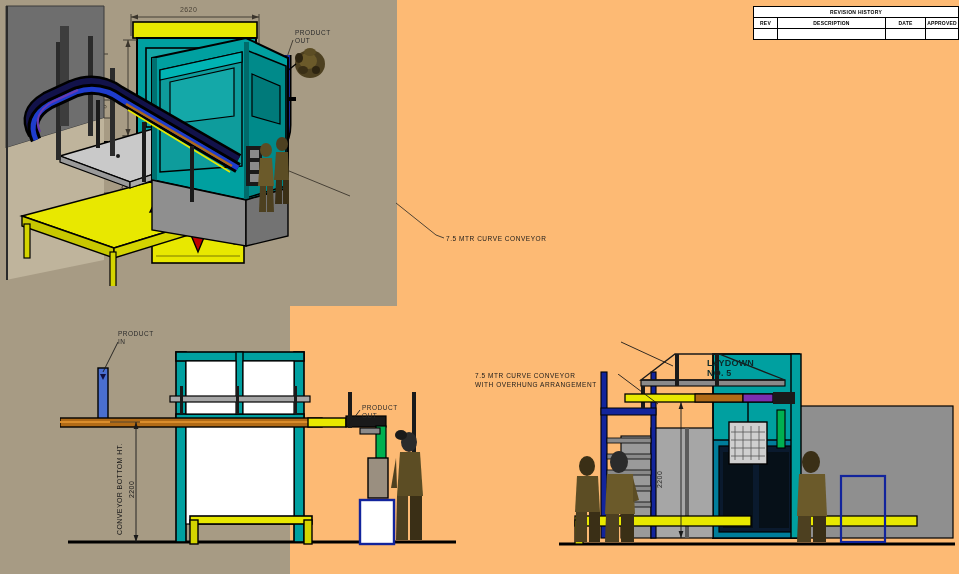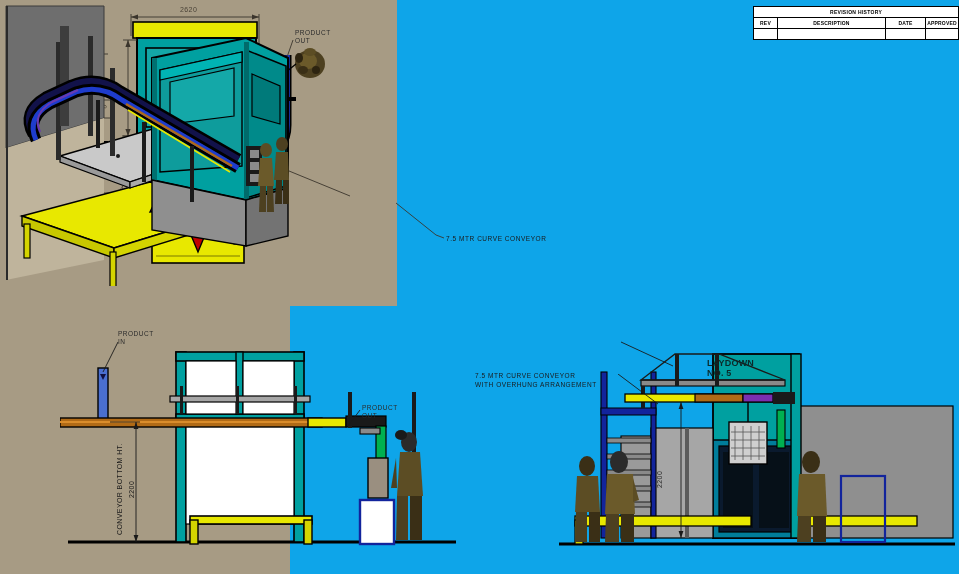--- a/index.html
+++ b/index.html
@@ -1,18 +1,18 @@
 <!DOCTYPE html>
 <html><head>
 <meta charset="utf-8">
 <style>
   html,body{margin:0;padding:0;background:#ffffff;}
   body{width:959px;height:574px;overflow:hidden;
        font-family:"Liberation Sans","DejaVu Sans",sans-serif;}
-  #sheet{position:relative;width:959px;height:574px;background:#0ea5e9;}
+  #sheet{position:relative;width:959px;height:574px;background:#fdba74;}
 
   
   .abs{position:absolute;}
   .dimtxt{position:absolute;color:#4a4338;font-size:7px;letter-spacing:.4px;
           white-space:nowrap;font-family:"Liberation Sans",sans-serif;}
   .anntxt{position:absolute;color:#1a1a1a;font-size:6.5px;letter-spacing:.55px;
           white-space:nowrap;line-height:8.5px;font-family:"Liberation Sans",sans-serif;}
   .lbl-in{position:absolute;color:#2b2b2b;font-size:6.5px;letter-spacing:.5px;
           line-height:8px;white-space:nowrap;}
   .rot90{transform:rotate(-90deg);transform-origin:0 0;}

